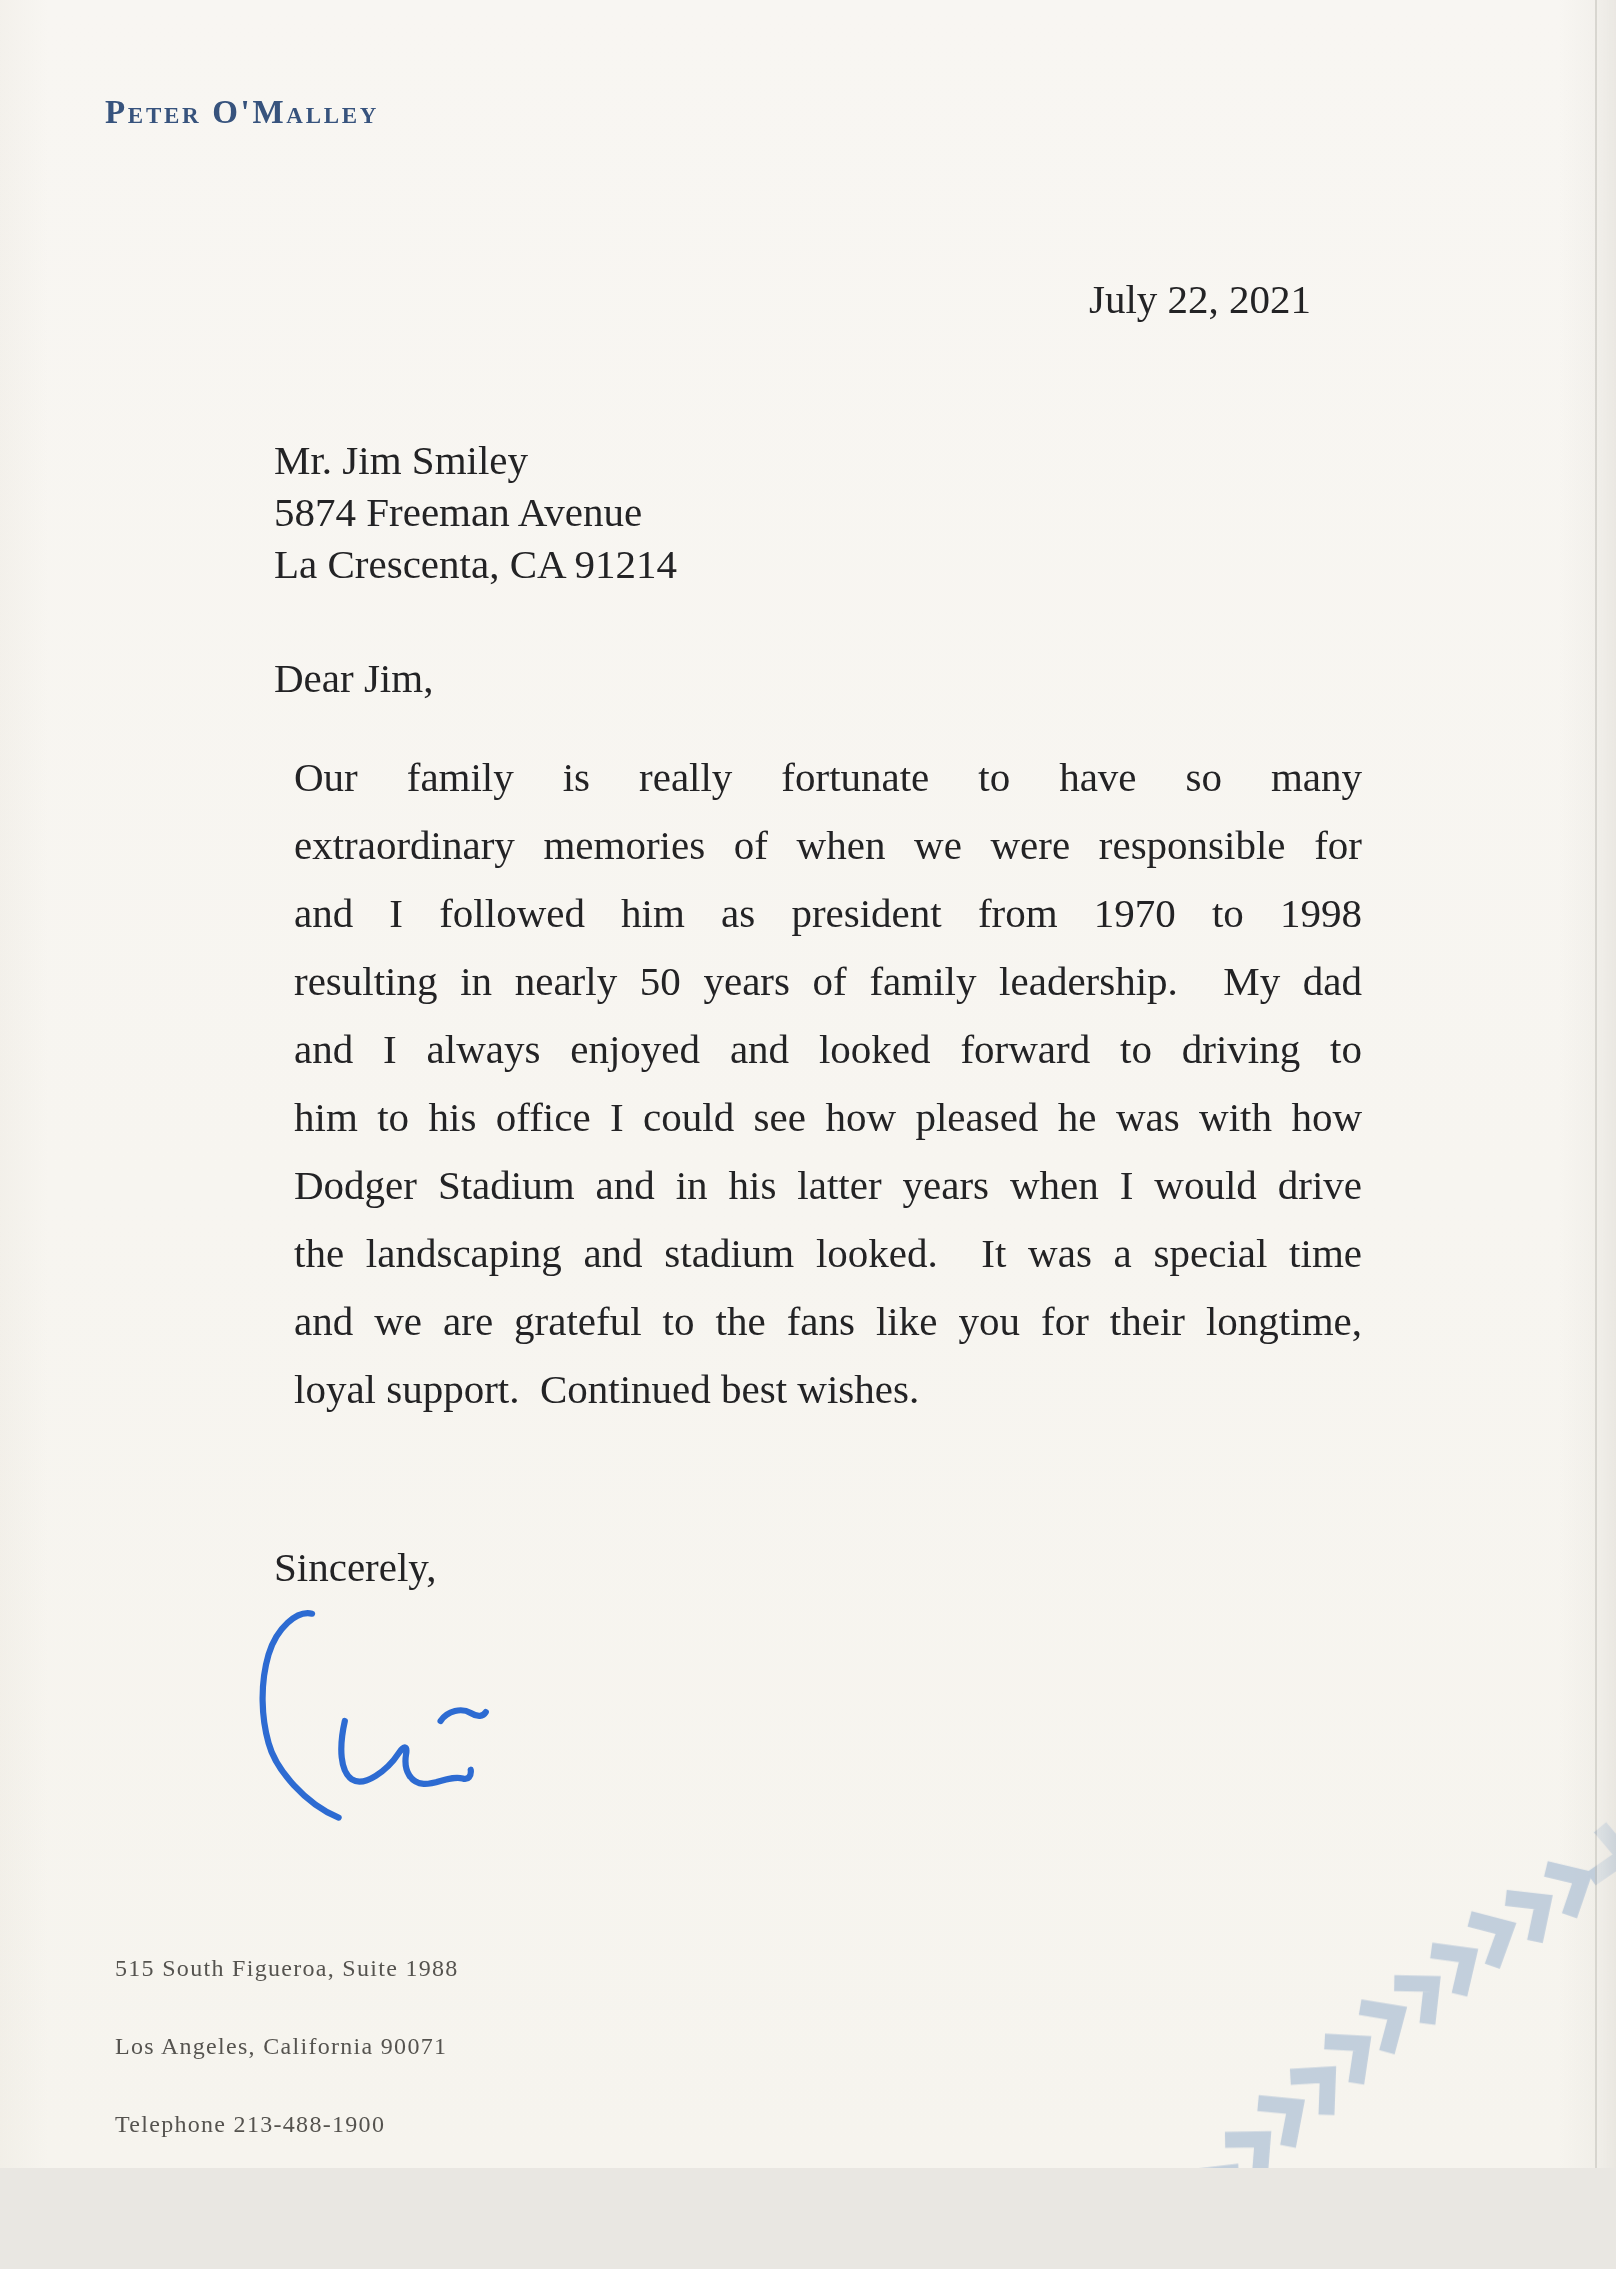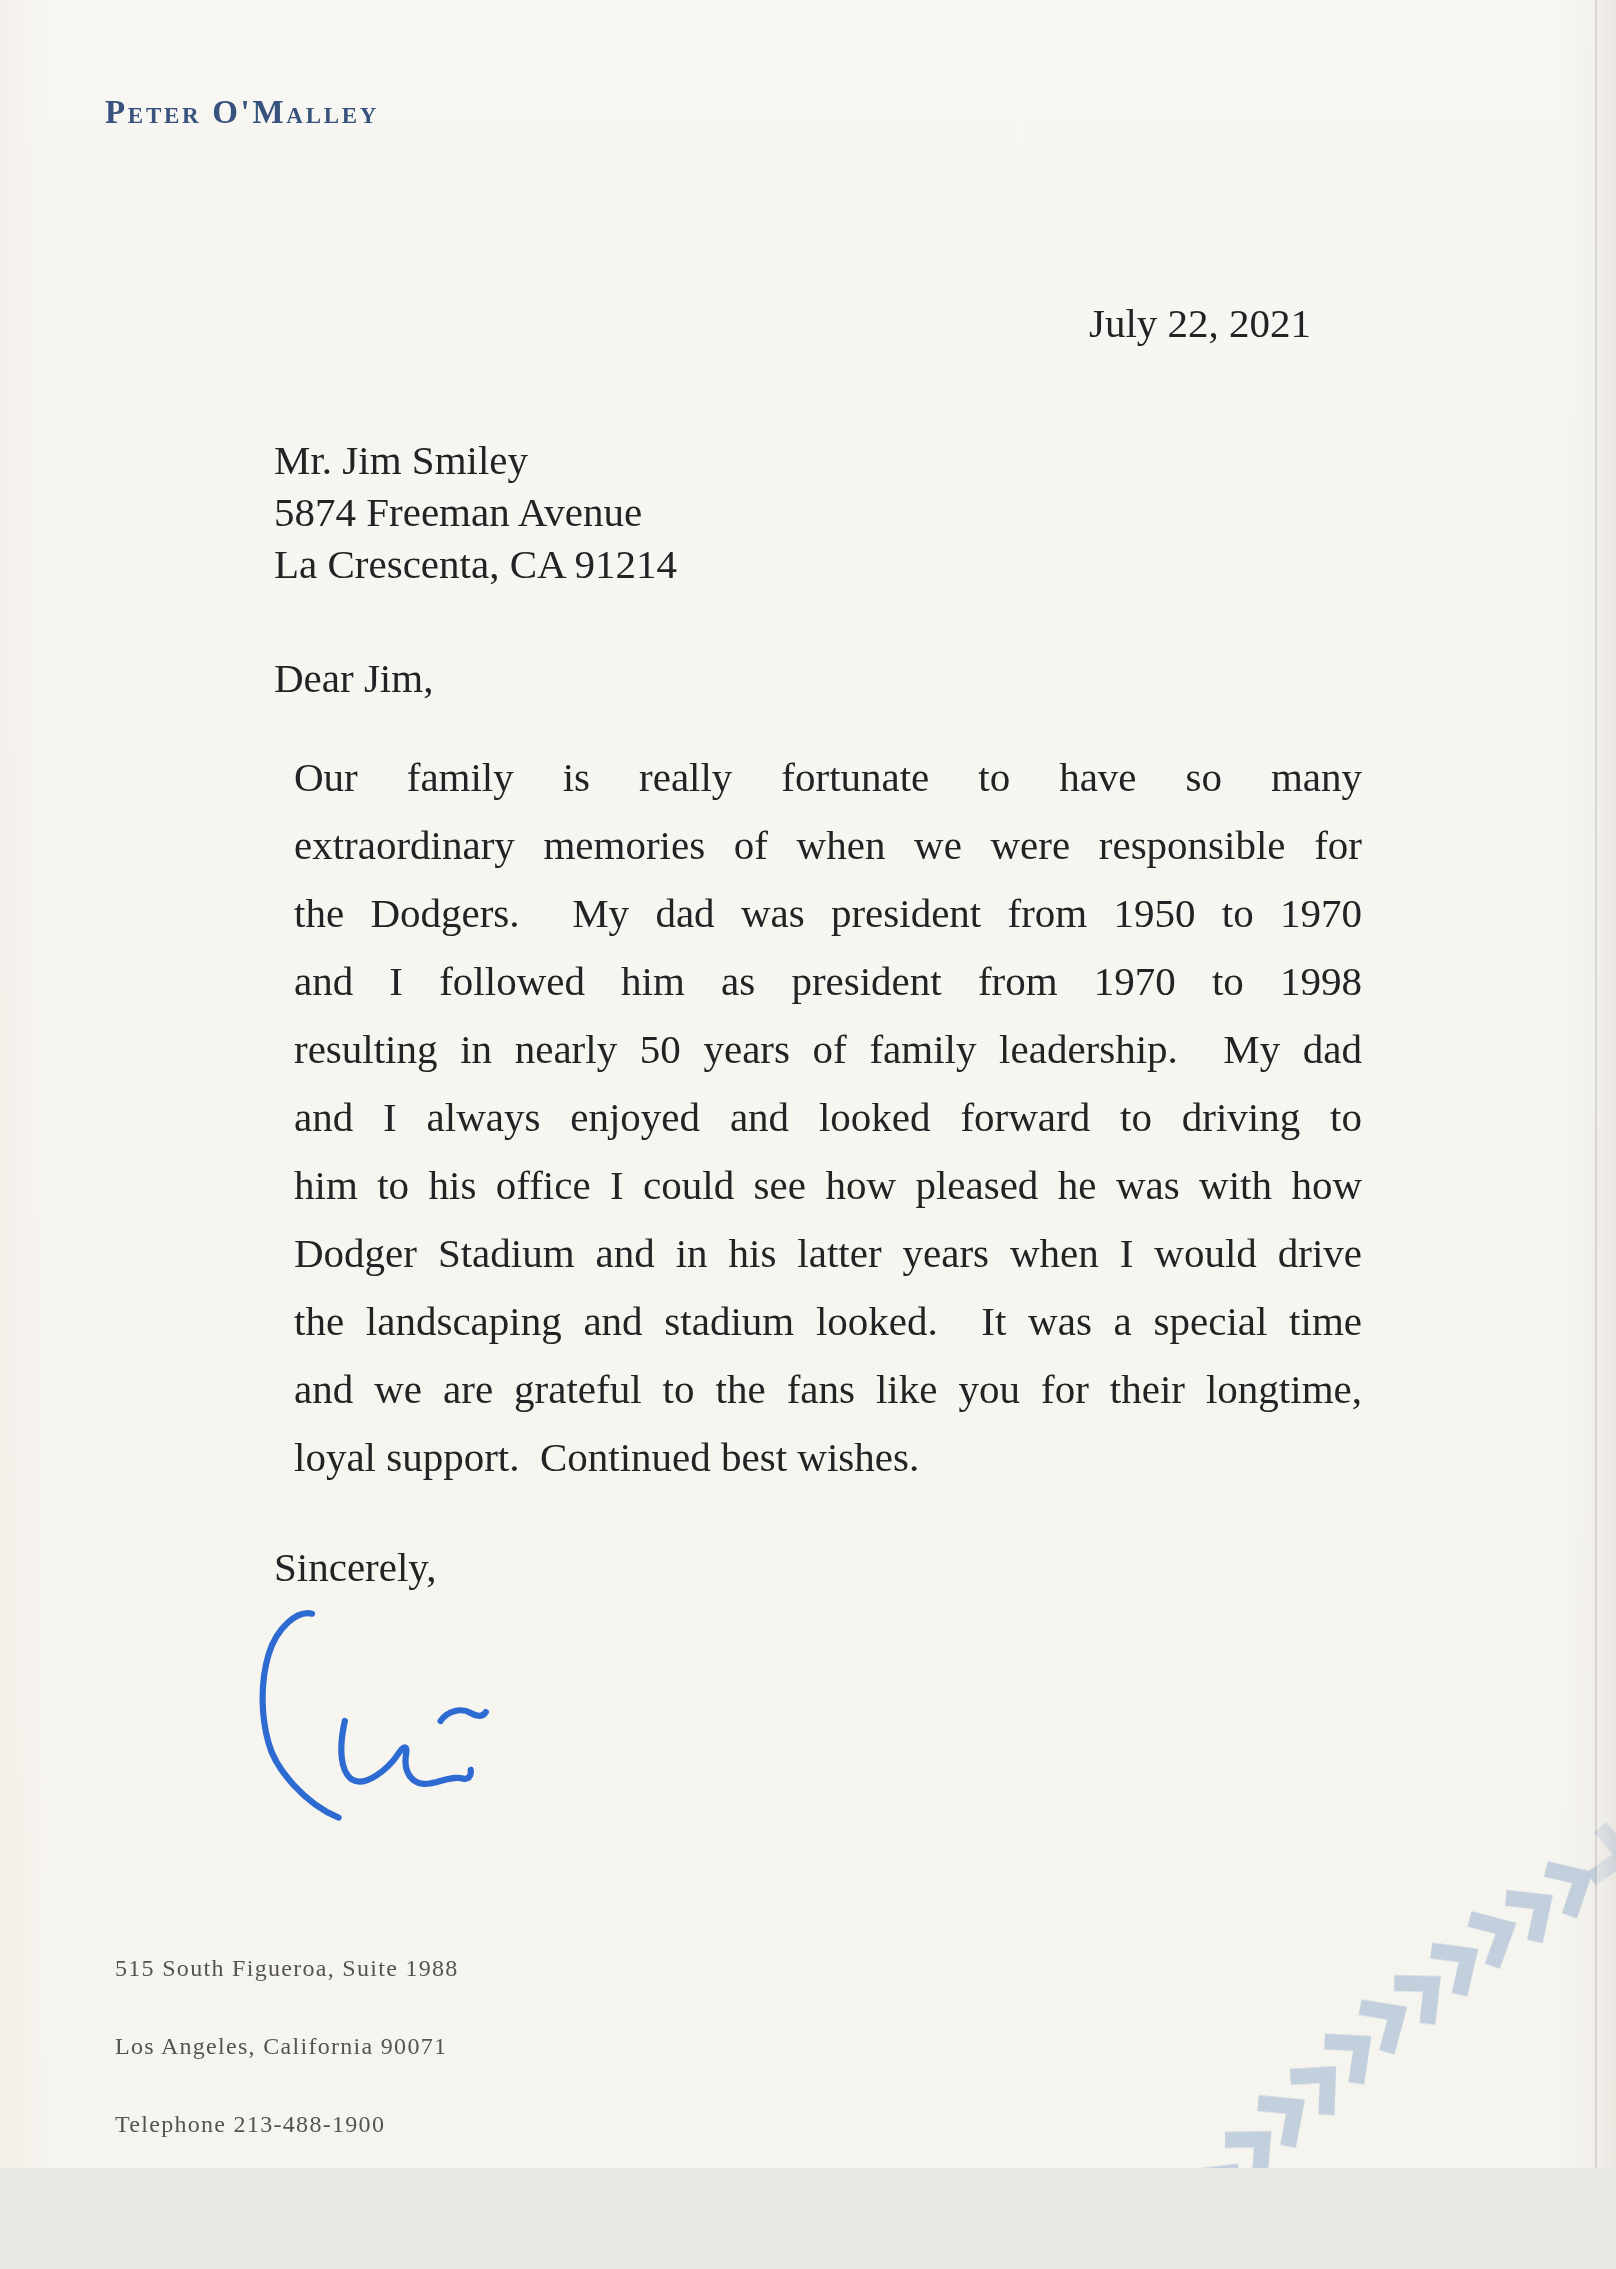--- a/index.html
+++ b/index.html
@@ -16,21 +16,21 @@
   .letterhead{
     position:absolute;left:105px;top:94px;
     font-variant:small-caps;
     font-weight:700;
     font-size:33px;
     letter-spacing:2.7px;
     color:#37537d;
   }
   .date{
     position:absolute;left:1089px;top:275px;
-    font-size:41px;white-space:nowrap;margin-top:24px;
+    font-size:41px;white-space:nowrap;
   }
   .recipient{
     position:absolute;left:274px;top:434px;
     font-size:41px;line-height:52px;white-space:nowrap;
   }
   .salutation{
     position:absolute;left:274px;top:654px;
     font-size:41px;white-space:nowrap;
   }
   .body-block{
@@ -84,21 +84,20 @@
       <div class="recipient-line">Mr. Jim Smiley</div>
       <div class="recipient-line">5874 Freeman Avenue</div>
       <div class="recipient-line">La Crescenta, CA 91214</div>
     </div>
 
   <div class="salutation">Dear Jim,</div>
 
   <div class="body-block">
       <div class="body-line">Our family is really fortunate to have so many</div>
       <div class="body-line">extraordinary memories of when we were responsible for</div>
-      <div class="body-line">the Dodgers.&nbsp; My dad was president from 1950 to 1970</div>
       <div class="body-line">and I followed him as president from 1970 to 1998</div>
       <div class="body-line">resulting in nearly 50 years of family leadership.&nbsp; My dad</div>
       <div class="body-line">and I always enjoyed and looked forward to driving to</div>
       <div class="body-line">him to his office I could see how pleased he was with how</div>
       <div class="body-line">Dodger Stadium and in his latter years when I would drive</div>
       <div class="body-line">the landscaping and stadium looked.&nbsp; It was a special time</div>
       <div class="body-line">and we are grateful to the fans like you for their longtime,</div>
       <div class="body-line">loyal support.&nbsp; Continued best wishes.</div>
     </div>
 

